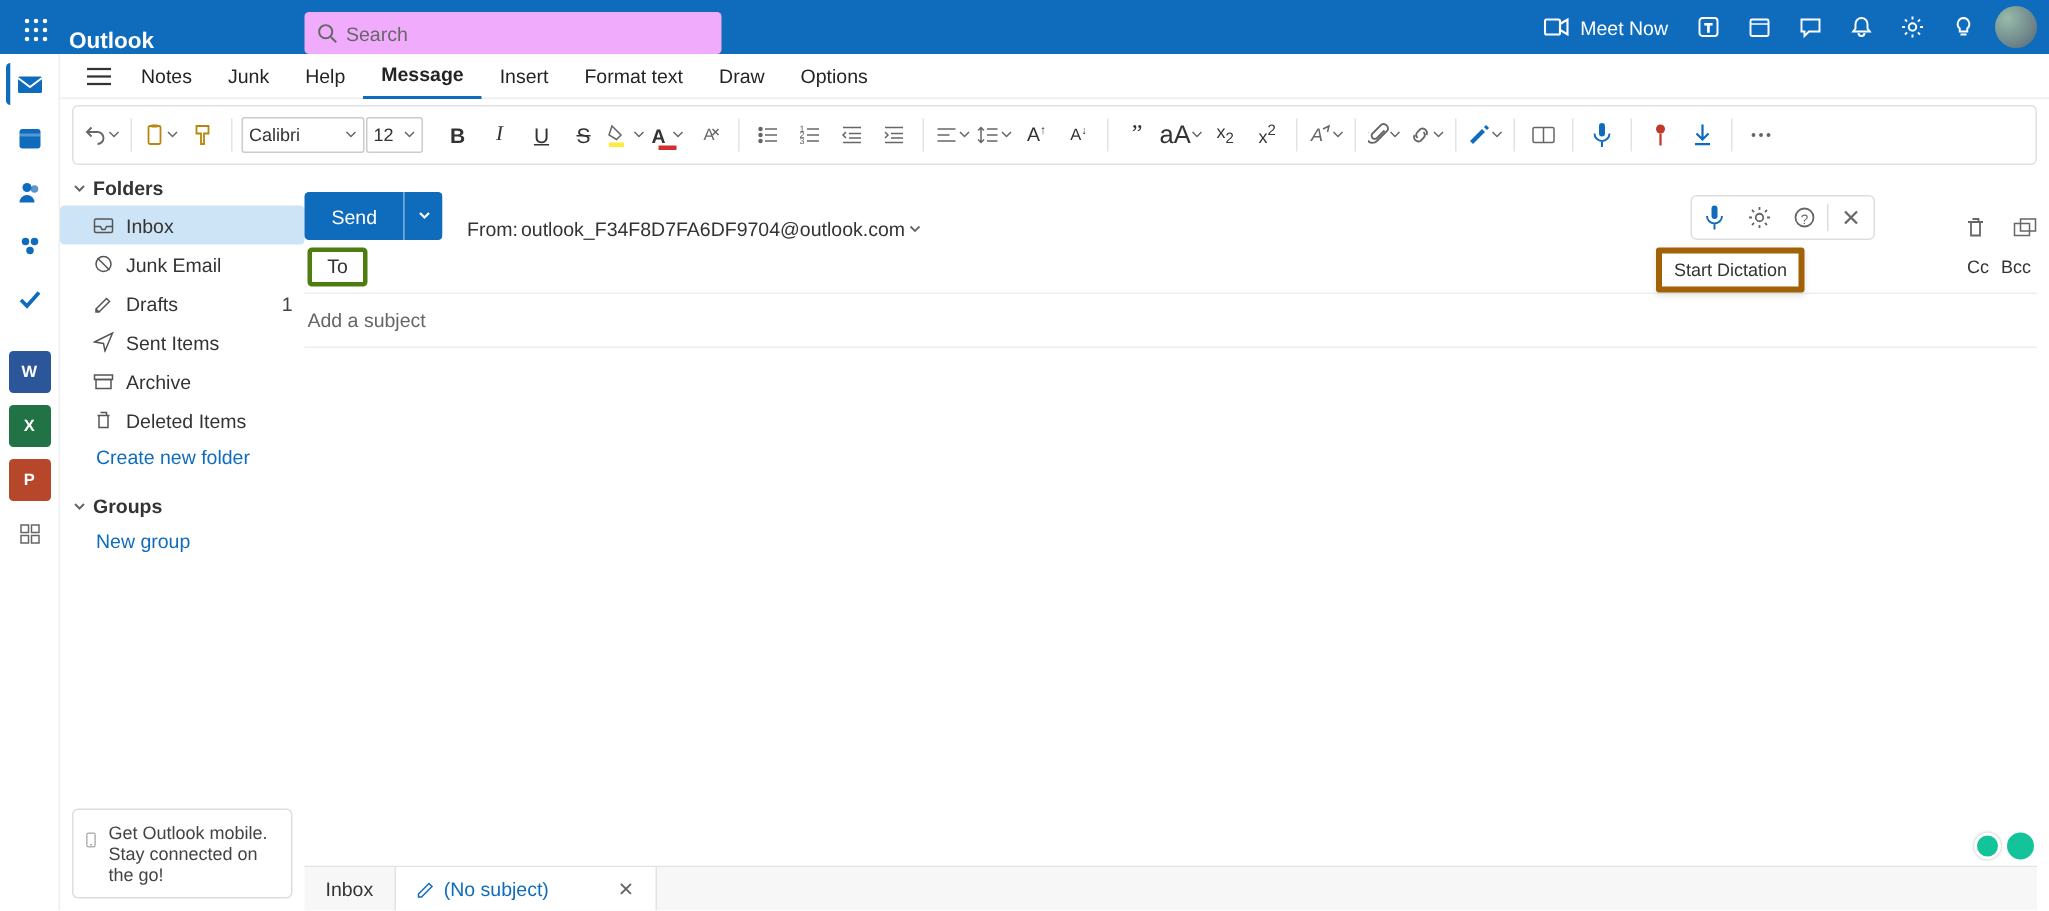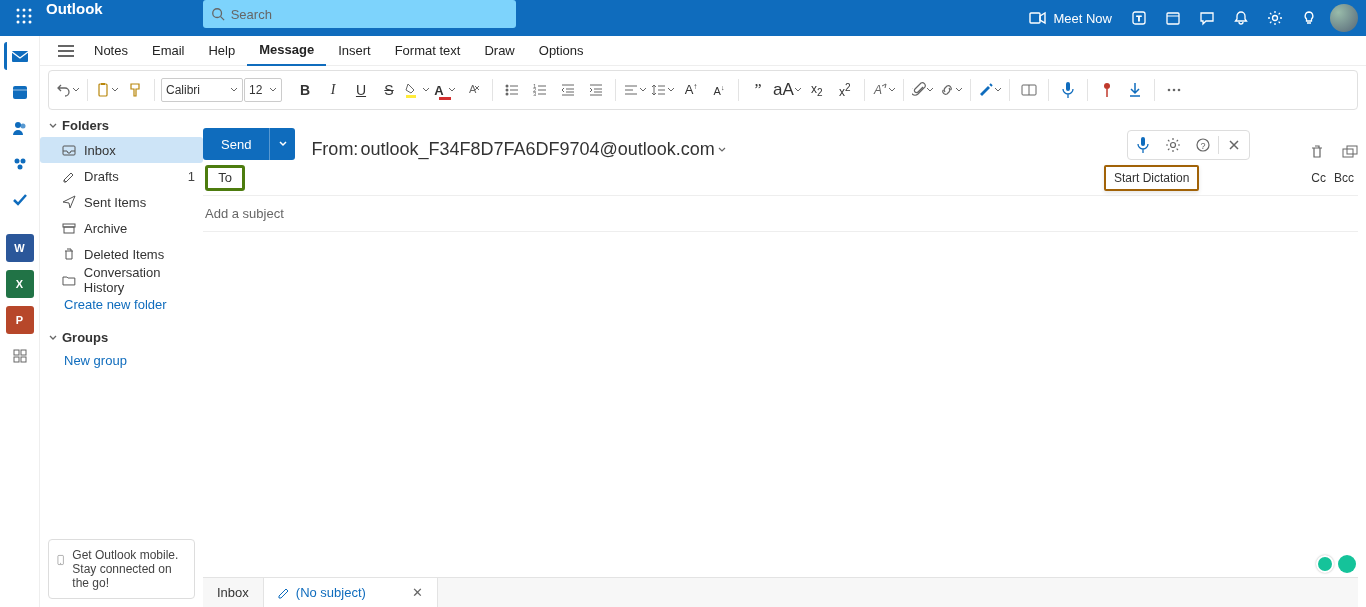--- a/index.html
+++ b/index.html
@@ -1,23 +1,23 @@
 <!DOCTYPE html>
 <html><head>
 <meta charset="utf-8">
 <style>
   * { box-sizing: border-box; }
   html, body { margin: 0; padding: 0; font-family: "Segoe UI", Arial, sans-serif; font-size: 13px; color: #333; background: #fff; height: 100%; }
   .root { width: 1366px; height: 607px; display: flex; flex-direction: column; overflow: hidden; }
 
   
-  .topbar { height: 36px; background: #0F6CBD; display: flex; align-items: flex-start; padding-left: 8px; color: #fff; }
+  .topbar { height: 36px; background: #0F6CBD; display: flex; align-items: flex-end; padding-left: 8px; color: #fff; }
   .waffle { width: 32px; height: 32px; display: flex; align-items: center; justify-content: center; cursor: pointer; }
   .brand { font-weight: 600; font-size: 15px; margin-left: 6px; margin-right: 100px; }
-  .searchbox { width: 313px; height: 28px; background: #7dd3fc; border-radius: 3px; display: flex; align-items: center; padding: 0 8px; color: #666; }
+  .searchbox { width: 278px; height: 28px; background: #f0abfc; border-radius: 3px; display: flex; align-items: center; padding: 0 8px; color: #666; }
   .searchbox span.ph { flex: 1; }
   .topbar-right { margin-left: auto; display: flex; align-items: center; height: 100%; }
   .top-icon { width: 34px; height: 36px; display: flex; align-items: center; justify-content: center; cursor: pointer; }
   .top-icon svg { stroke: #fff; fill: none; }
   .meetnow { display: flex; align-items: center; color: #fff; font-size: 13px; gap:6px; padding: 0 10px; cursor: pointer;}
   .avatar { width: 28px; height: 28px; border-radius: 50%; background: radial-gradient(circle at 30% 30%, #9ba, #567); margin-right: 8px; margin-left: 4px; }
 
   
   .content { flex: 1; display: flex; min-height: 0; }
 
@@ -54,25 +54,25 @@
   .folder.active { background:#cde4f7; }
   .folder .count { margin-left:auto; margin-right:8px; color:#444; }
   .link { color:#0F6CBD; padding:4px 0 4px 24px; cursor:pointer; }
   .mobile-promo { margin: auto 8px 8px 8px; border:1px solid #ddd; border-radius:4px; padding:8px; display:flex; gap:8px; font-size:12px; color:#444;}
 
   
   .compose { flex:1; display:flex; flex-direction:column; margin: 6px 8px 0 0;}
   .compose-header { display:flex; align-items:flex-end; height:40px; }
   .sendbtn { height:32px; background:#0F6CBD; color:#fff; border-radius:3px 0 0 3px; padding:0 18px; display:flex; align-items:center; justify-content:center; font-size:13px; cursor:pointer; }
   .sendchev { width:26px; height:32px; background:#0F6CBD; border-left:1px solid rgba(255,255,255,.3); border-radius:0 3px 3px 0; display:flex; align-items:center; justify-content:center; cursor:pointer;}
-  .fromfield { margin-left:16px; font-size:18px; color:#333; display:flex; align-items:center; gap:2px;}
+  .fromfield { margin-left:16px; font-size:13px; color:#333; display:flex; align-items:center; gap:2px;}
   .ctrlgroup { margin-left:auto; display:flex; align-items:center; border:1px solid #ddd; border-radius:4px; height:30px; position:relative;}
   .ctrlgroup .cbtn { width:30px; height:30px; display:flex; align-items:center; justify-content:center; cursor:pointer;}
   .ctrlgroup .sep { width:1px; height:18px; background:#ddd; }
-  .tooltip { position:absolute; top:34px; left:-24px; background:#fff; border:2px solid #a16207; padding:4px 8px; font-size:12px; white-space:nowrap; border-radius:2px; box-shadow:0 2px 4px rgba(0,0,0,.1);}
+  .tooltip { position:absolute; top:34px; left:-24px; background:#fff; border:4px solid #a16207; padding:4px 8px; font-size:12px; white-space:nowrap; border-radius:2px; box-shadow:0 2px 4px rgba(0,0,0,.1);}
   .hdractions { display:flex; align-items:center; margin-left: 60px; gap:18px; }
 
   .to-row { display:flex; align-items:center; height:36px; border-bottom:1px solid #eee; }
   .to-btn { width:40px; height:26px; border:3px solid #4d7c0f; border-radius:3px; display:flex; align-items:center; justify-content:center; font-size:13px; cursor:pointer; margin-right:14px; margin-left:2px;}
   .to-input { flex:1; border:none; outline:none; font-size:13px; }
   .ccbcc { font-size:12px; color:#333; margin-left:8px; cursor:pointer; }
   .subj-row { height:36px; display:flex; align-items:center; border-bottom:1px solid #eee;}
   .subj-input { width:100%; border:none; outline:none; font-size:13px; padding-left:2px;}
   .subj-input::placeholder { color:#666; }
   .compose-body { flex:1; background:#fff; position:relative;}
@@ -213,21 +213,21 @@
 
       <div class="ribbon-tabs">
         <div class="hamburger">
             <svg width="16" height="14" viewBox="0 0 16 14">
               <line x1="0" y1="2" x2="16" y2="2" stroke="#333" stroke-width="1.5"></line>
               <line x1="0" y1="7" x2="16" y2="7" stroke="#333" stroke-width="1.5"></line>
               <line x1="0" y1="12" x2="16" y2="12" stroke="#333" stroke-width="1.5"></line>
             </svg>
           </div>
         <div class="tab">Notes</div>
-        <div class="tab">Email</div>
+        <div class="tab">Junk</div>
         <div class="tab">Help</div>
         <div class="tab active">Message</div>
         <div class="tab">Insert</div>
         <div class="tab">Format text</div>
         <div class="tab">Draw</div>
         <div class="tab">Options</div>
       </div>
 
       <div class="ribbon">
         <div class="rbtn">
@@ -468,20 +468,27 @@
           </div>
           <div class="folder active">
             <svg width="14" height="14" viewBox="0 0 14 14">
                 <rect x="1" y="3" width="12" height="9" rx="1" stroke="#555" fill="none"></rect>
                 <path d="M1 8 h4 l1 2 h2 l1-2 h4" stroke="#555" fill="none"></path>
               </svg>
             <span>Inbox</span>
           </div>
           <div class="folder">
             <svg width="14" height="14" viewBox="0 0 14 14">
+                <circle cx="7" cy="7" r="5" stroke="#555" fill="none"></circle>
+                <line x1="3" y1="3" x2="11" y2="11" stroke="#555"></line>
+              </svg>
+            <span>Junk Email</span>
+          </div>
+          <div class="folder">
+            <svg width="14" height="14" viewBox="0 0 14 14">
                 <path d="M2 11 L9 4 L11 6 L4 13 z M2 11 L2 13 L4 13" stroke="#555" fill="none"></path>
               </svg>
             <span>Drafts</span>
             <span class="count">1</span>
           </div>
           <div class="folder">
             <svg width="14" height="14" viewBox="0 0 14 14">
                 <path d="M1 7 L13 1 L8 13 L7 8 z" stroke="#555" fill="none"></path>
               </svg>
             <span>Sent Items</span>
@@ -491,26 +498,20 @@
                 <rect x="1" y="3" width="12" height="3" stroke="#555" fill="none"></rect>
                 <rect x="2" y="6" width="10" height="6" stroke="#555" fill="none"></rect>
               </svg>
             <span>Archive</span>
           </div>
           <div class="folder">
             <svg width="14" height="14" viewBox="0 0 14 14">
                 <path d="M3 4 h8 M4 4 v8 h6 v-8 M5 2 h4 v2" stroke="#555" fill="none"></path>
               </svg>
             <span>Deleted Items</span>
-          </div>
-          <div class="folder">
-            <svg width="14" height="14" viewBox="0 0 14 14">
-                <path d="M1 4 h4 l1 1 h7 v7 h-12 z" stroke="#555" fill="none"></path>
-              </svg>
-            <span>Conversation History</span>
           </div>
           <div class="link">Create new folder</div>
 
           <div class="sectionhdr" style="margin-top:10px">
             <svg width="10" height="10" viewBox="0 0 10 10">
                 <path d="M2 3 L5 6 L8 3" stroke="#666" fill="none" stroke-width="1.3"></path>
               </svg>
             <span>Groups</span>
           </div>
           <div class="link">New group</div>

